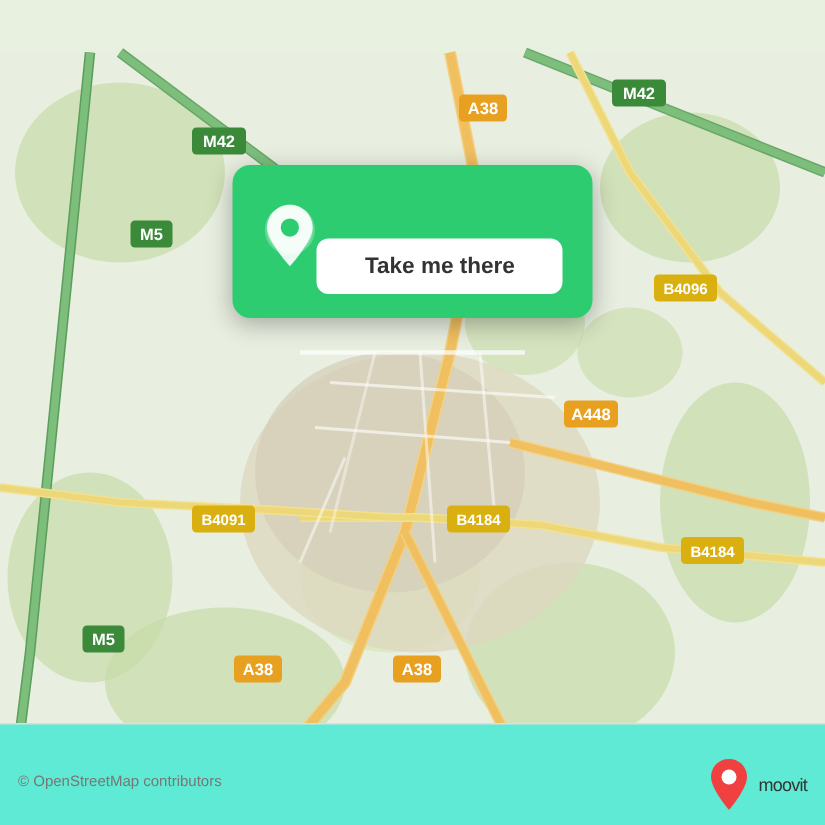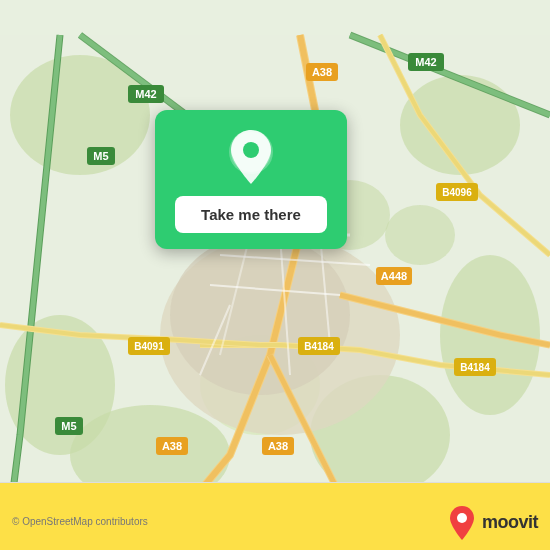--- a/index.html
+++ b/index.html
@@ -25,26 +25,26 @@
       top: 0; left: 0;
       width: 100%;
       height: 100%;
     }
 
     
     #location-card {
       position: absolute;
       top: 110px;
       left: 155px;
-      width: 192px;
+      width: 240px;
       background: #2ecc71;
       border-radius: 12px;
       display: flex;
-      flex-direction: column;
-      align-items: center;
+      flex-direction: row;
+      align-items: flex-end;
       padding: 18px 20px 16px;
       box-shadow: 0 4px 16px rgba(0,0,0,0.3);
     }
 
     #pin-icon {
       width: 48px;
       height: 58px;
       margin-bottom: 10px;
     }
 
@@ -60,21 +60,21 @@
       width: 100%;
       text-align: center;
     }
 
     
     #bottom-bar {
       position: absolute;
       bottom: 0;
       left: 0;
       width: 100%;
-      background: #fde047;
+      background: #5eead4;
       padding: 20px 12px 8px 12px;
       display: flex;
       align-items: center;
       border-top: 1px solid #ddd;
       min-height: 68px;
     }
 
     #bottom-info {
       flex: 1;
     }
@@ -105,22 +105,22 @@
       flex-shrink: 0;
     }
 
     #moovit-pin {
       width: 28px;
       height: 36px;
       margin-right: 6px;
     }
 
     #moovit-text {
-      font-size: 18px;
-      font-weight: 700;
+      font-size: 12px;
+      font-weight: 400;
       color: #333;
       letter-spacing: -0.5px;
     }
   </style>
 </head>
 <body>
 
 <div id="map-container">
 
   <svg id="map-svg" viewBox="0 0 550 480" xmlns="http://www.w3.org/2000/svg">

